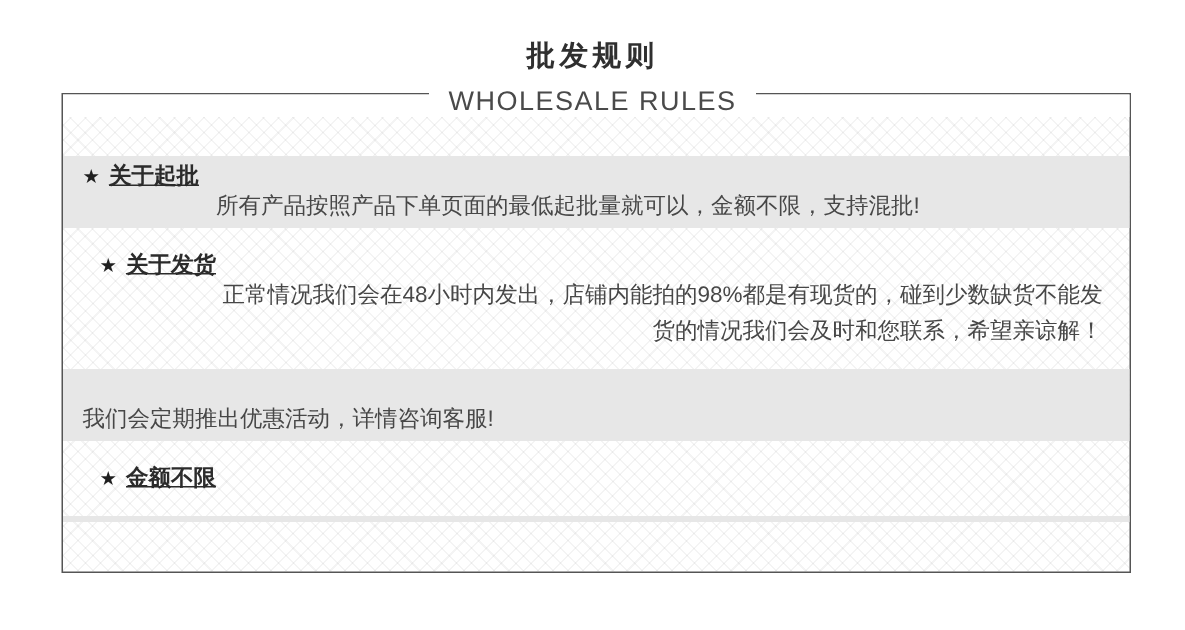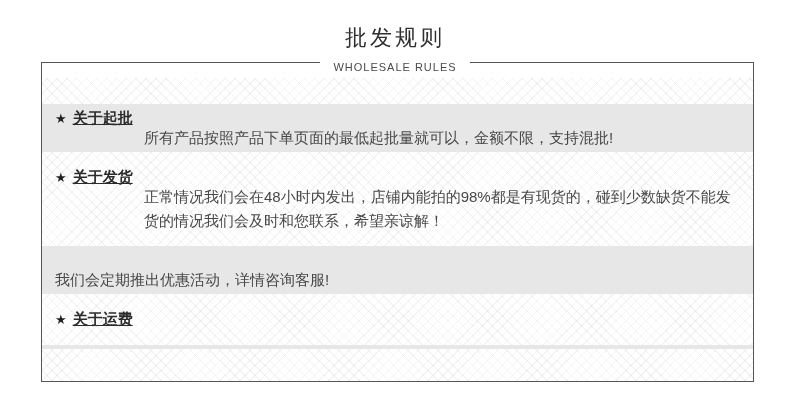--- a/index.html
+++ b/index.html
@@ -36,52 +36,52 @@
   
   .header {
     position: absolute;
     top: 21px;
     left: 0;
     width: 100%;
     text-align: center;
     z-index: 2;
   }
   .title {
-    font-size: 22px;
+    font-size: 19px;
     line-height: 34px;
     letter-spacing: 3px;
     color: #2f2f2f;
-    font-weight: 400;
+    font-weight: 700;
   }
   .subtitle {
     display: inline-block;
     margin-top: 2px;
     padding: 0 13px;
     background: #ffffff;   
-    font-size: 11px;
+    font-size: 18px;
     line-height: 21px;
     letter-spacing: 1px;
     color: #4a4a4a;
     font-weight: 500;
   }
 
   .rules {
     position: relative;
     z-index: 1;
     margin-top: 41px;
   }
   .rule-row {
     display: flex;
     align-items: flex-start;
     padding: 2px 18px 2px 13px;
     line-height: 24px;
     font-size: 15px;
   }
   .rule-row.alt { background: #e7e7e7; }
-  .rule-row.tall { padding-top: 13px; padding-bottom: 13px; }
+  .rule-row.tall { padding-top: 13px; padding-bottom: 13px; text-align: right; }
   .rule-label {
     flex: 0 0 89px;
     white-space: nowrap;
     font-weight: bold;
     color: #2b2b2b;
     text-decoration: underline;
   }
   .star {
     display: inline-block;
     margin-right: 6px;
@@ -114,20 +114,20 @@
     <div class="rule-row tall">
       <div class="rule-label"><span class="star">★</span><span>关于发货</span></div>
       <div class="rule-content">正常情况我们会在48小时内发出，店铺内能拍的98%都是有现货的，碰到少数缺货不能发货的情况我们会及时和您联系，希望亲谅解！</div>
     </div>
 
     <div class="rule-row alt">
       <div class="rule-content">我们会定期推出优惠活动，详情咨询客服!</div>
     </div>
 
     <div class="rule-row tall">
-      <div class="rule-label"><span class="star">★</span><span>关于运费</span></div>
+      <div class="rule-label"><span class="star">★</span><span>金额不限</span></div>
     </div>
 
     <div class="rule-row alt">
     </div>
 
   </div>
 </div>
 
 </body></html>

